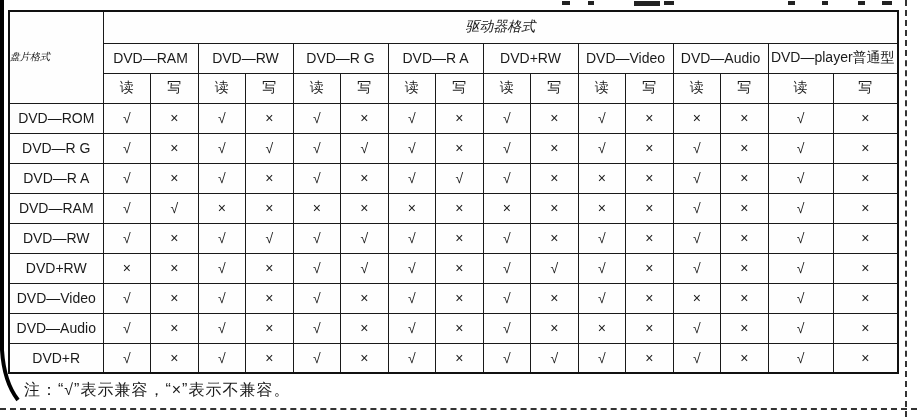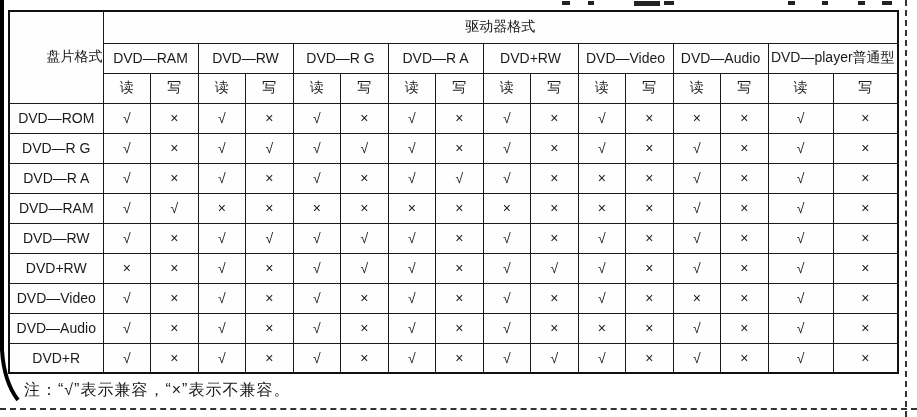--- a/index.html
+++ b/index.html
@@ -37,25 +37,25 @@
     vertical-align: middle;
     font-weight: normal;
     font-size: 14px;
     white-space: nowrap;
     overflow: hidden;
   }
   #compat-table { border: 2px solid #111; }
   col.c-label  { width: 94px; }
   col.c-norm   { width: 47.5px; }
   col.c-wide   { width: 65px; }
-  tr.h1 th { height: 32px; font-size: 15px; }
+  tr.h1 th { height: 32px; font-size: 15px; font-style: italic; }
   tr.h2 th { height: 30px; font-size: 14px; }
   tr.h3 th { height: 30px; font-size: 14px; }
   tbody tr { height: 30px; }
-  th.row-label, #compat-table th.corner { text-align: right; font-size: 14px; }
+  th.row-label, #compat-table th.corner { text-align: left; font-size: 10px; }
   td.mark { font-size: 14px; }
 
   
   #note {
     position: absolute; left: 24px; top: 380px;
     font-size: 16px; letter-spacing: 1px;
     z-index: 2;
   }
 </style>
 </head>

